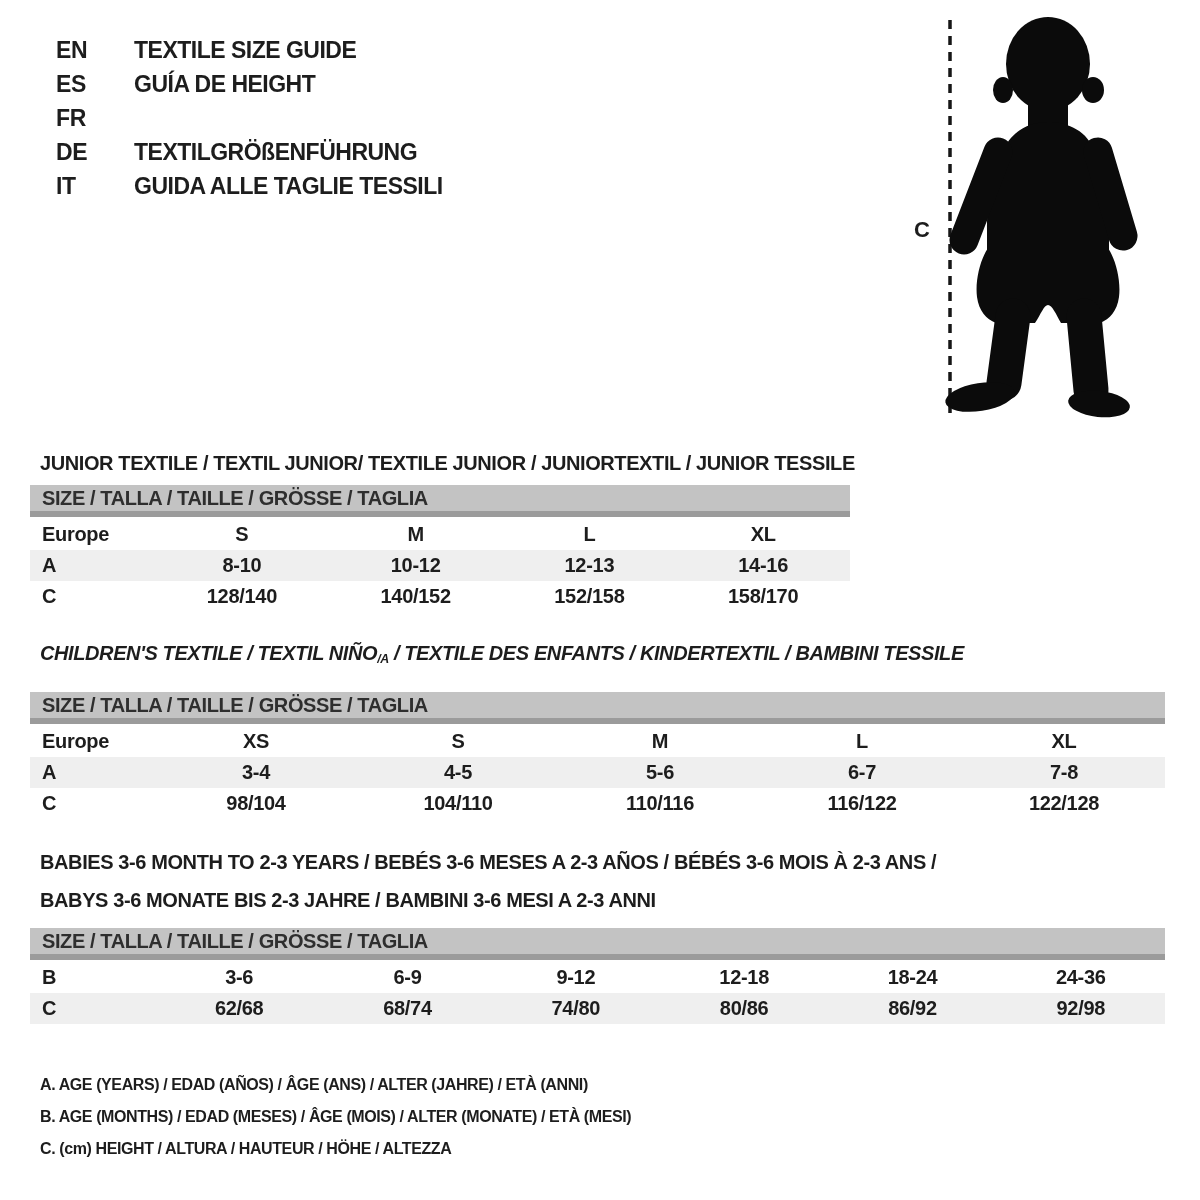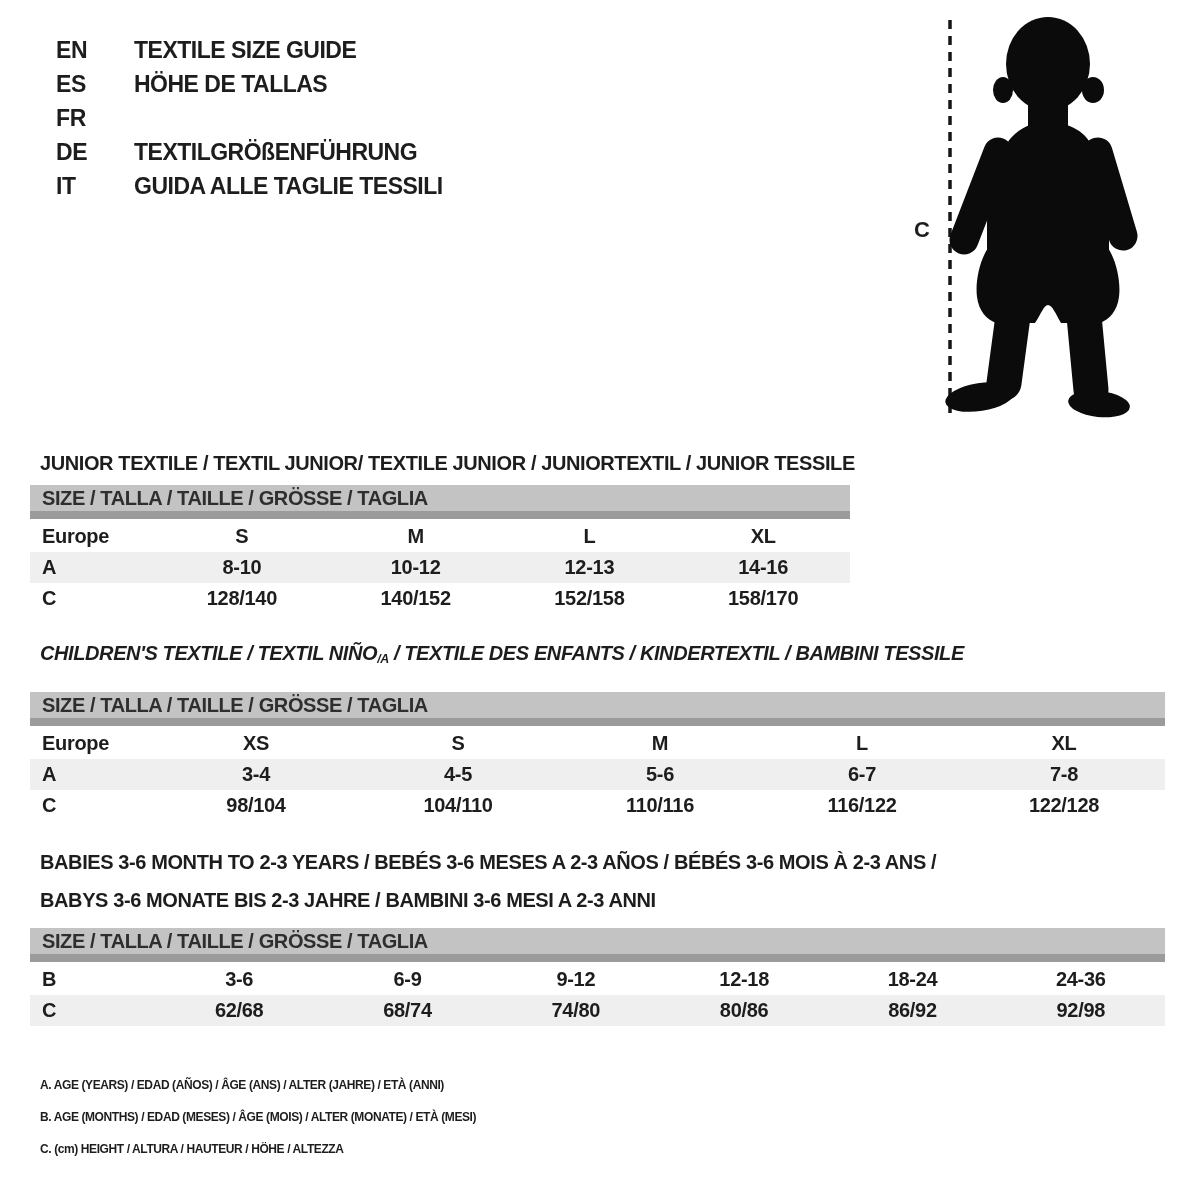--- a/index.html
+++ b/index.html
@@ -31,53 +31,53 @@
     position: absolute; left: 40px;
     font-size: 20px; font-weight: bold; letter-spacing: -0.4px;
     line-height: 38px; white-space: nowrap;
   }
   .section-title .sub { font-size: 0.62em; position: relative; top: 0.28em; }
 
   .size-table { position: absolute; left: 30px; }
   .size-bar {
     height: 26px;
     background: #c3c3c3;
-    border-bottom: 8px solid #8b5cf6;
+    border-bottom: 6px solid #8b5cf6;
     display: flex; align-items: center;
     padding-left: 12px;
     font-size: 20px; font-weight: bold; color: #2e2e2e;
     letter-spacing: -0.4px;
   }
   .rows { margin-top: 2px; }
   .trow {
     display: flex; height: 31px; align-items: center;
     font-size: 20px; font-weight: bold; letter-spacing: -0.3px;
   }
   .trow.shaded { background: #efefef; }
   .tlabel { width: 125px; padding-left: 12px; box-sizing: border-box; flex: none; }
   .tcell { flex: 1; text-align: center; }
 
   
   .legend { position: absolute; left: 40px; top: 1069px; }
   .legend-line {
-    font-size: 12px; font-weight: bold; letter-spacing: -0.4px;
+    font-size: 16px; font-weight: bold; letter-spacing: -0.4px;
     line-height: 32px; white-space: nowrap;
   }
 </style>
 </head>
 <body>
 
 <div class="lang-block">
   <div class="lang-row">
     <span class="lang-code">EN</span>
     <span class="lang-title">TEXTILE SIZE GUIDE</span>
   </div>
   <div class="lang-row">
     <span class="lang-code">ES</span>
-    <span class="lang-title">HÖHE DE TALLAS</span>
+    <span class="lang-title">GUÍA DE HEIGHT</span>
   </div>
   <div class="lang-row">
     <span class="lang-code">FR</span>
   </div>
   <div class="lang-row">
     <span class="lang-code">DE</span>
     <span class="lang-title">TEXTILGRÖßENFÜHRUNG</span>
   </div>
   <div class="lang-row">
     <span class="lang-code">IT</span>

